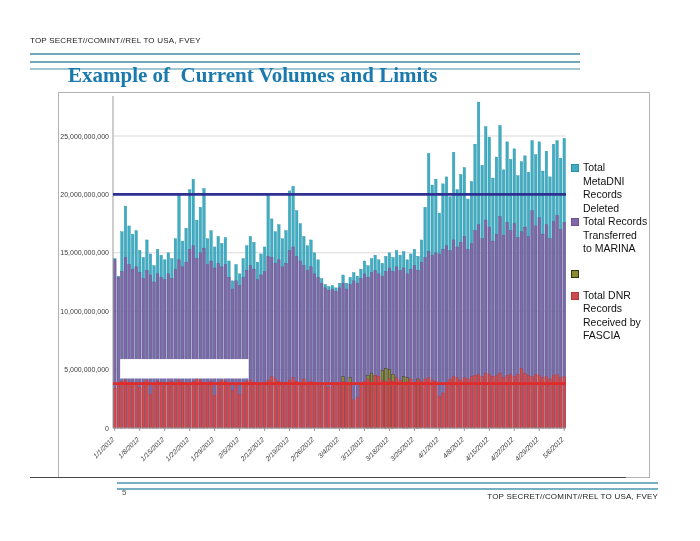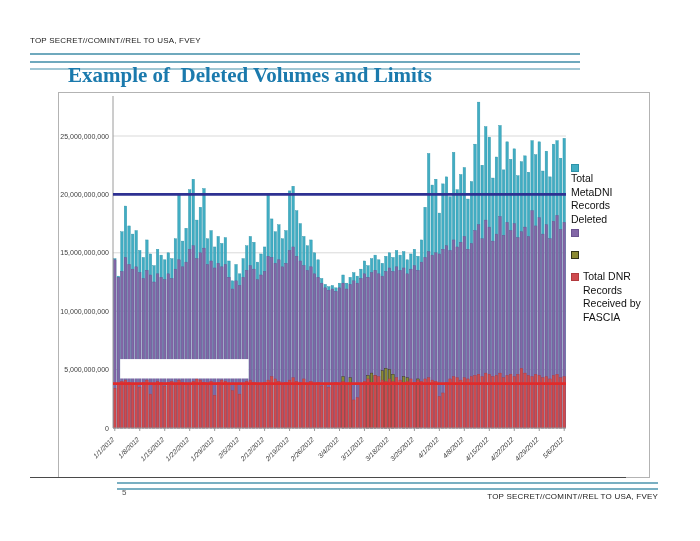--- a/index.html
+++ b/index.html
@@ -26,41 +26,41 @@
   #chart-frame{
     position:absolute;left:58px;top:92px;width:592px;height:386px;
     border:1px solid #b3b3b3;background:#ffffff;box-sizing:border-box;
   }
   #chart-svg{position:absolute;left:0;top:0;}
   #chart-legend{
     position:absolute;left:512px;top:68px;width:80px;
     font-size:10.5px;color:#111;line-height:13.5px;
   }
   .legend-item{display:flex;align-items:flex-start;margin-bottom:11px;}
-  .legend-item.tight{margin-bottom:0;flex-direction:column;}
+  .legend-item.tight{margin-bottom:0;}
   .legend-swatch{
     width:8px;height:8px;flex:0 0 8px;margin-top:3px;margin-right:4px;
     box-sizing:border-box;
   }
   #footer-rule{position:absolute;left:30px;top:477px;width:596px;height:1px;background:#4a4a4a;}
   .footer-line{position:absolute;height:2px;background:#79afc2;left:117px;width:541px;}
   #fl1{top:482px;}
   #fl2{top:488px;}
   #page-number{position:absolute;left:122px;top:488px;font-size:8px;color:#555;}
 </style>
 </head>
 <body>
 
 <div class="classification" id="class-top">TOP SECRET//COMINT//REL TO USA, FVEY</div>
 
 <div class="sep-line" id="sep1"></div>
 <div class="sep-line" id="sep2"></div>
 <div class="sep-line" id="sep3"></div>
 
-<div id="slide-title">Example of  Deleted Volumes and Limits</div>
+<div id="slide-title">Example of  Current Volumes and Limits</div>
 
 <div id="chart-frame">
   <svg id="chart-svg" width="590" height="384" viewBox="0 0 590 384">
       <line x1="54" x2="507" y1="276.6" y2="276.6" stroke="#d9d9d9" stroke-width="1"></line>
       <line x1="54" x2="507" y1="218.2" y2="218.2" stroke="#d9d9d9" stroke-width="1"></line>
       <line x1="54" x2="507" y1="159.8" y2="159.8" stroke="#d9d9d9" stroke-width="1"></line>
       <line x1="54" x2="507" y1="101.4" y2="101.4" stroke="#d9d9d9" stroke-width="1"></line>
       <line x1="54" x2="507" y1="43" y2="43" stroke="#d9d9d9" stroke-width="1"></line>
       <rect x="54.53" y="165.64" width="2.5" height="169.36" fill="#41adc3" stroke="#2d93a9" stroke-width="0.4"></rect>
       <rect x="58.10" y="183.16" width="2.5" height="151.84" fill="#41adc3" stroke="#2d93a9" stroke-width="0.4"></rect>
@@ -505,20 +505,21 @@
       <line x1="54" x2="507" y1="290.616" y2="290.616" stroke="#e02b2b" stroke-width="2.6"></line>
       <rect x="61.13" y="266.09" width="128.41" height="19.39" fill="#ffffff"></rect>
     </svg>
   <div id="chart-legend">
       <div class="legend-item tight">
         <span class="legend-swatch" style="background: rgb(65, 173, 195); border: 1px solid rgb(45, 147, 169);"></span>
         <span>Total<br>MetaDNI<br>Records<br>Deleted</span>
       </div>
       <div class="legend-item">
         <span class="legend-swatch" style="background: rgb(130, 102, 166); border: 1px solid rgb(106, 83, 144);"></span>
+        <span>Total Records<br>Transferred<br>to MARINA</span>
       </div>
       <div class="legend-item">
         <span class="legend-swatch" style="background: rgb(140, 138, 51); border: 1px solid rgb(51, 51, 26);"></span>
       </div>
       <div class="legend-item">
         <span class="legend-swatch" style="background: rgb(207, 74, 78); border: 1px solid rgb(178, 58, 62);"></span>
         <span>Total DNR<br>Records<br>Received by<br>FASCIA</span>
       </div>
     </div>
 </div>

